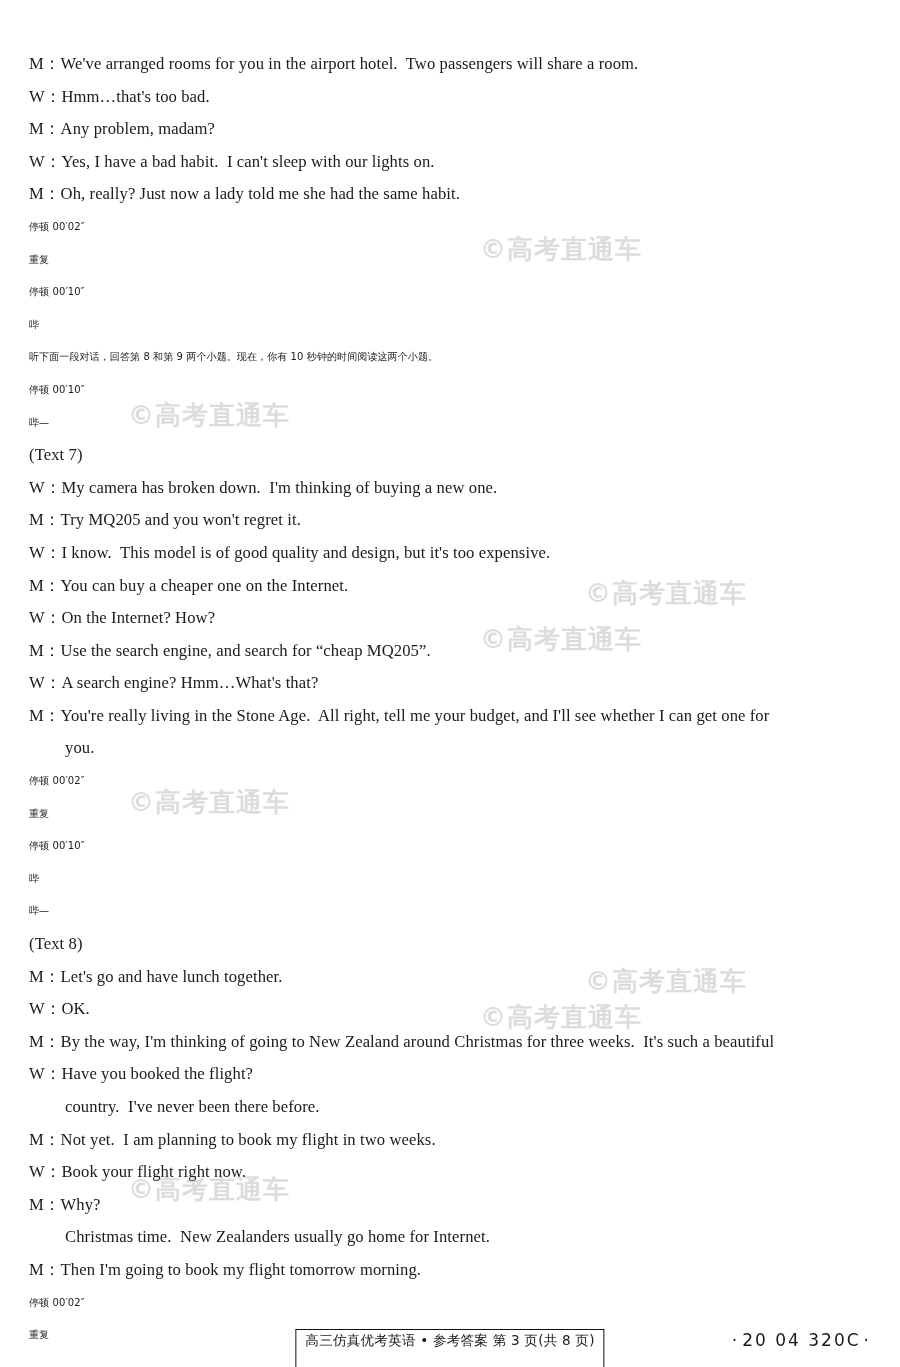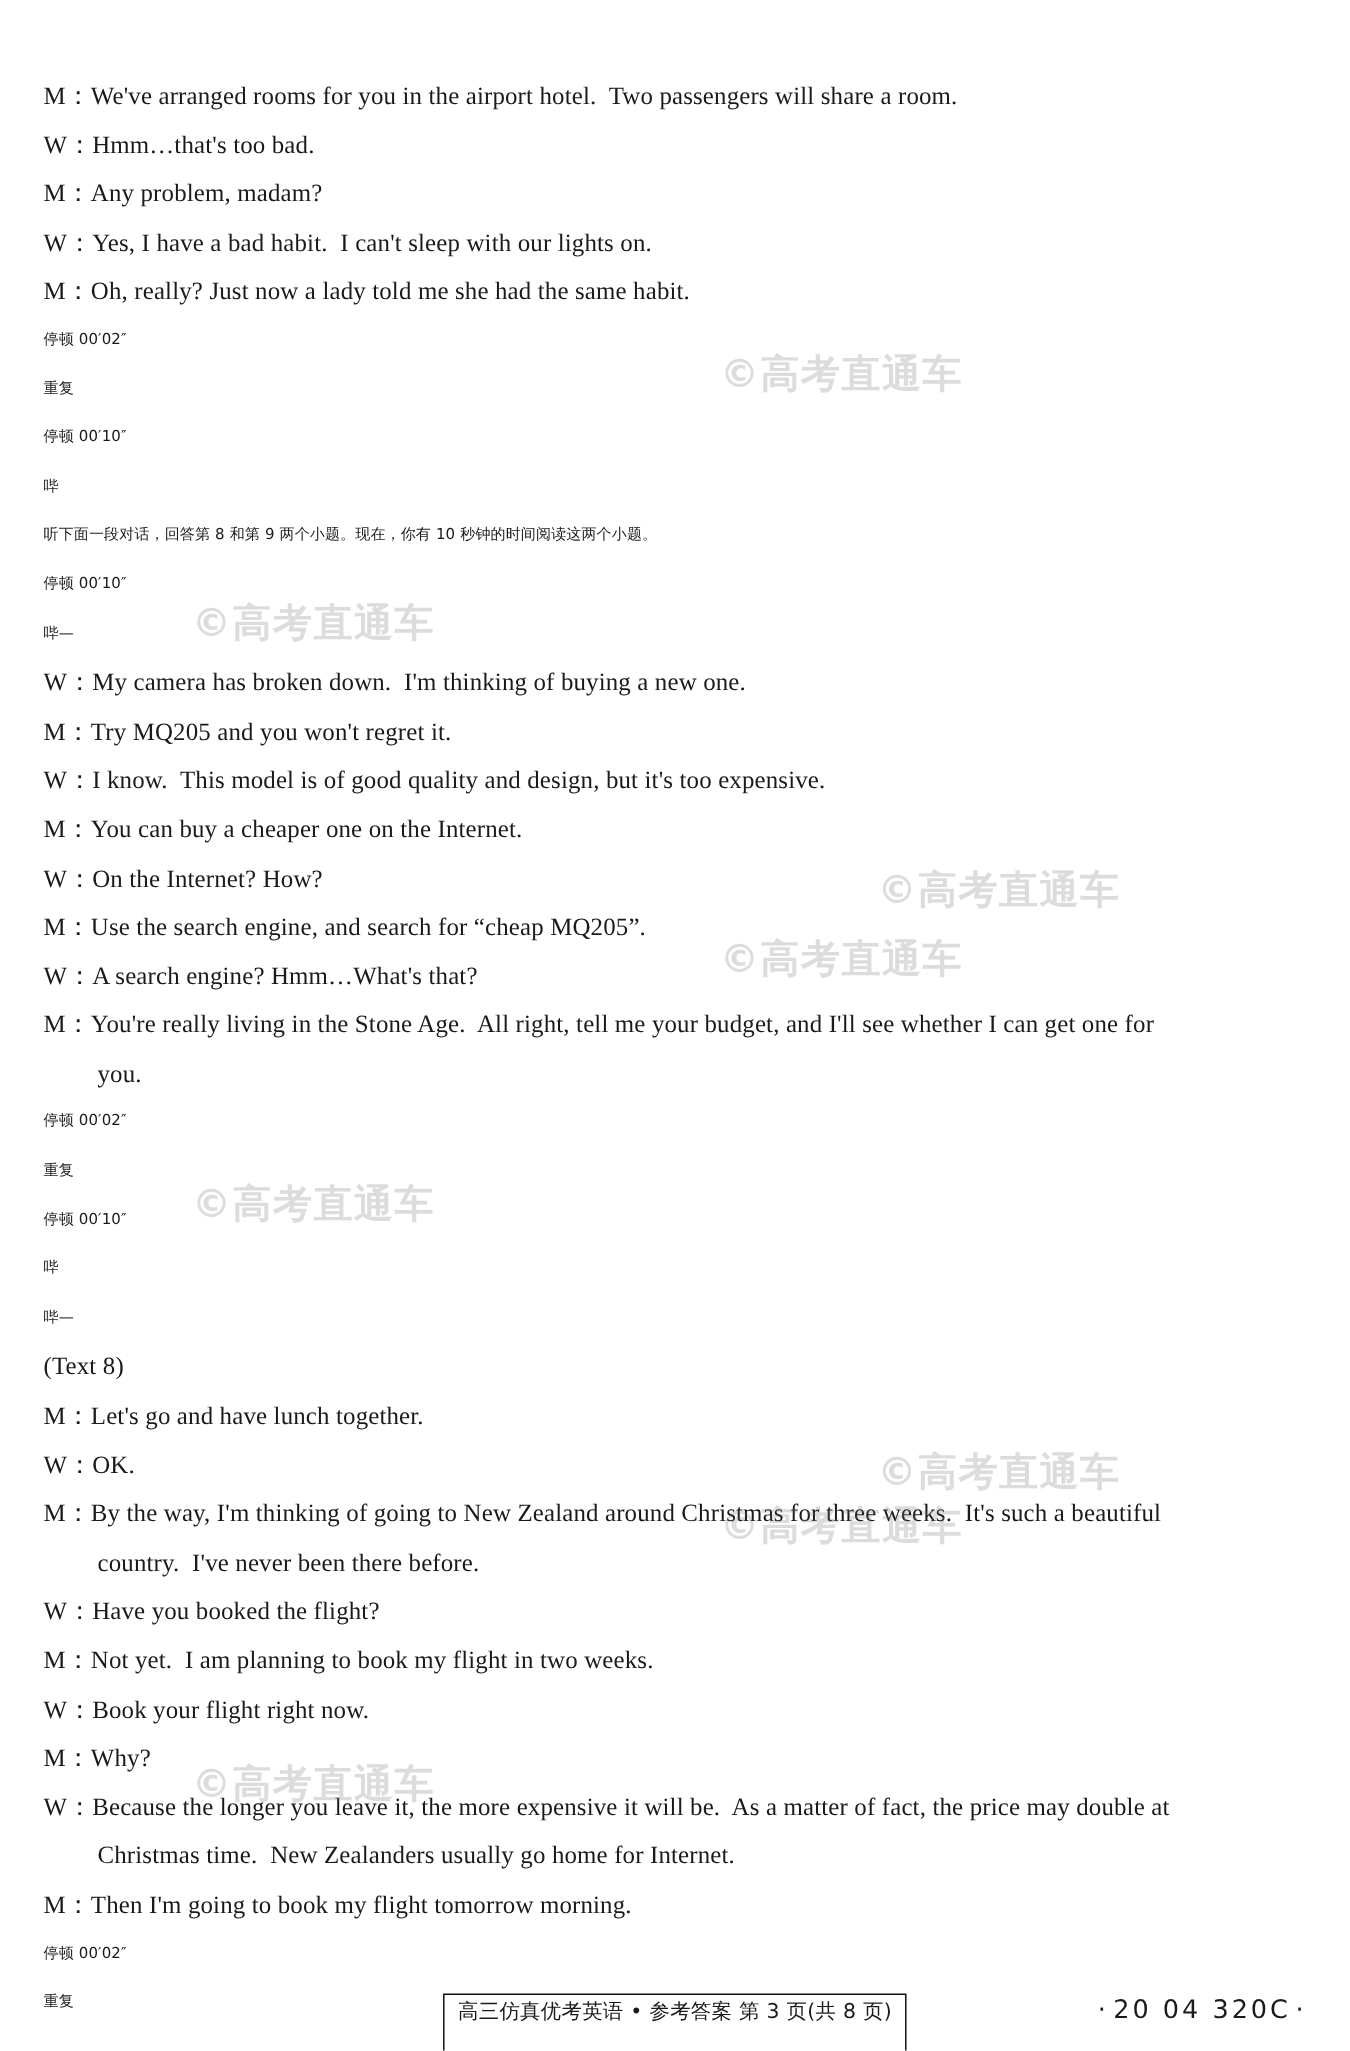--- a/index.html
+++ b/index.html
@@ -120,44 +120,44 @@
       <p class="line">M：Any problem, madam?</p>
       <p class="line">W：Yes, I have a bad habit.  I can't sleep with our lights on.</p>
       <p class="line">M：Oh, really? Just now a lady told me she had the same habit.</p>
       <p class="line cn">停顿 00′02″</p>
       <p class="line cn">重复</p>
       <p class="line cn">停顿 00′10″</p>
       <p class="line cn">哔</p>
       <p class="line cn">听下面一段对话，回答第 8 和第 9 两个小题。现在，你有 10 秒钟的时间阅读这两个小题。</p>
       <p class="line cn">停顿 00′10″</p>
       <p class="line cn">哔—</p>
+      <p class="line">(Text 7)</p>
       <p class="line">W：My camera has broken down.  I'm thinking of buying a new one.</p>
       <p class="line">M：Try MQ205 and you won't regret it.</p>
       <p class="line">W：I know.  This model is of good quality and design, but it's too expensive.</p>
       <p class="line">M：You can buy a cheaper one on the Internet.</p>
       <p class="line">W：On the Internet? How?</p>
       <p class="line">M：Use the search engine, and search for “cheap MQ205”.</p>
       <p class="line">W：A search engine? Hmm…What's that?</p>
       <p class="line">M：You're really living in the Stone Age.  All right, tell me your budget, and I'll see whether I can get one for</p>
       <p class="line indent">you.</p>
       <p class="line cn">停顿 00′02″</p>
       <p class="line cn">重复</p>
       <p class="line cn">停顿 00′10″</p>
       <p class="line cn">哔</p>
       <p class="line cn">哔—</p>
       <p class="line">(Text 8)</p>
       <p class="line">M：Let's go and have lunch together.</p>
       <p class="line">W：OK.</p>
       <p class="line">M：By the way, I'm thinking of going to New Zealand around Christmas for three weeks.  It's such a beautiful</p>
+      <p class="line">W：Have you booked the flight?</p>
       <p class="line indent">country.  I've never been there before.</p>
-      <p class="line">W：Have you booked the flight?</p>
       <p class="line">M：Not yet.  I am planning to book my flight in two weeks.</p>
       <p class="line">W：Book your flight right now.</p>
       <p class="line">M：Why?</p>
-      <p class="line">W：Because the longer you leave it, the more expensive it will be.  As a matter of fact, the price may double at</p>
       <p class="line indent">Christmas time.  New Zealanders usually go home for Internet.</p>
       <p class="line">M：Then I'm going to book my flight tomorrow morning.</p>
       <p class="line cn">停顿 00′02″</p>
       <p class="line cn">重复</p>
     </div>
 
   <div class="footer">
     <div class="footer-center">高三仿真优考英语 • 参考答案    第 3 页(共 8 页)</div>
     <div class="footer-right">
       <span class="footer-dot">·</span><span>20  04  320C</span><span class="footer-dot">·</span>

